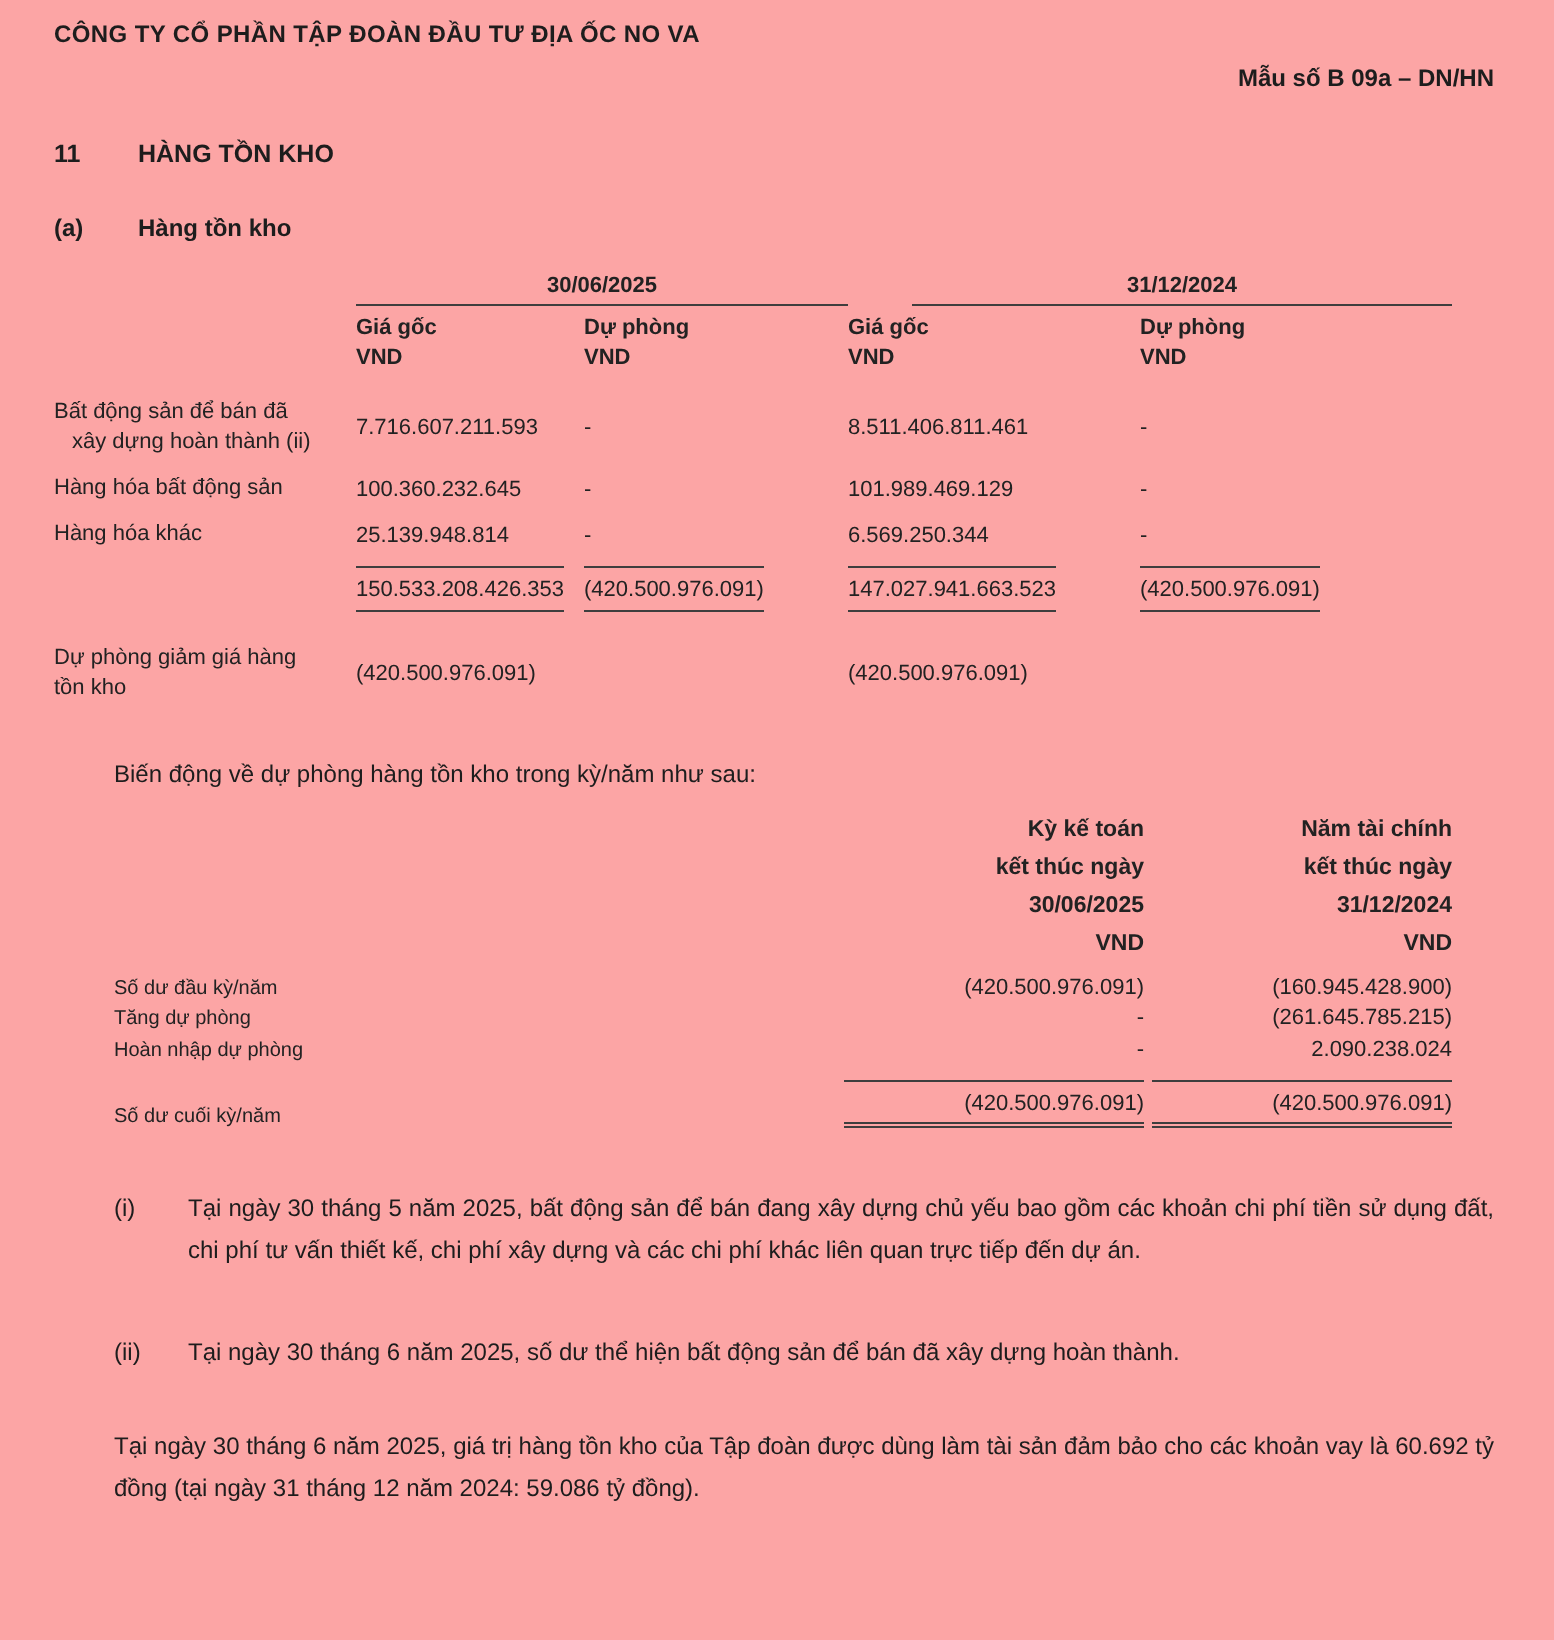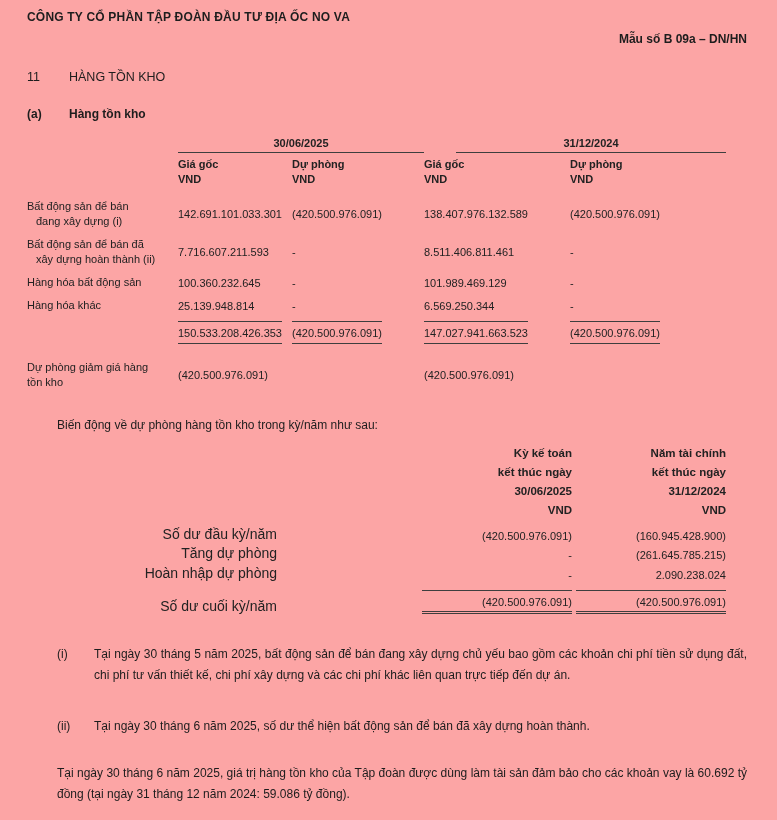--- a/index.html
+++ b/index.html
@@ -6,21 +6,21 @@
   .page{
     width:777px;height:820px;box-sizing:border-box;
     background:#fca5a5;color:#1d1d1d;
     font-family:"Liberation Sans","DejaVu Sans",sans-serif;
     position:relative;overflow:hidden;
     padding:10px 30px 0 27px;
   }
   
   .company{font-size:12px;font-weight:bold;letter-spacing:.2px;}
   .form-no{font-size:12px;font-weight:bold;text-align:right;margin-top:8px;}
-  .sec-head{display:flex;gap:20px;font-size:12.5px;font-weight:normal;margin-top:24px;}
+  .sec-head{display:flex;gap:20px;font-size:12.5px;font-weight:bold;margin-top:24px;}
   .sub-head{display:flex;gap:20px;font-size:12px;font-weight:bold;margin-top:23px;}
   .sub-head .no{width:22px;}
   .sec-head .no{width:22px;}
 
   
   table{border-collapse:collapse;table-layout:fixed;}
   .t1{margin-top:16px;width:699px;}
   .t1 td{font-size:11px;padding:0;vertical-align:middle;color:#222;}
   .t1 .num{text-align:left;white-space:nowrap;}
   .t1 .lbl{line-height:15px;padding-right:6px;}
@@ -34,21 +34,21 @@
   .vnd td{font-weight:bold;padding-top:3px;padding-bottom:10px;}
   .r td{padding-top:4px;padding-bottom:4px;}
   .rule{display:inline-block;border-top:1.2px solid #3e3e3e;border-bottom:1.2px solid #3e3e3e;padding:5px 0 4px;}
   .subtotal td{padding-top:4px;}
   .provision td{padding-top:16px;}
   .grand td{padding-top:12px;padding-bottom:2px;}
 
   
   .intro{font-size:12px;margin:28px 0 0 30px;}
   .t2{margin:12px 0 0 30px;width:669px;}
-  .t2 td{font-size:14px;padding:0;vertical-align:bottom;color:#222;text-align:right;}
+  .t2 td{font-size:10px;padding:0;vertical-align:bottom;color:#222;}
   .t2 .num{text-align:right;white-space:nowrap;font-size:11px;}
   .t2 .hdr{font-weight:bold;text-align:right;line-height:19px;padding-bottom:2px;font-size:11.5px;}
   .t2 .row td{padding-top:3.5px;}
   .t2 .total td{padding-top:9px;}
   .rule2{display:inline-block;min-width:150px;text-align:right;
     border-top:1.2px solid #3e3e3e;border-bottom:3px double #3e3e3e;
     padding:5px 0 3px;}
 
   
   .note{display:flex;margin:30px 0 0 30px;width:690px;}
@@ -103,30 +103,20 @@
     </tr>
 
     <tr class="vnd">
       <td></td>
       <td class="num">VND</td>
       <td class="num">VND</td>
       <td class="num">VND</td>
       <td class="num">VND</td>
     </tr>
 
-    <tr class="r">
-      <td class="lbl">
-        <div>Bất động sản để bán</div>
-        <div class="ind">đang xây dựng (i)</div>
-      </td>
-      <td class="num">142.691.101.033.301</td>
-      <td class="num">(420.500.976.091)</td>
-      <td class="num">138.407.976.132.589</td>
-      <td class="num">(420.500.976.091)</td>
-    </tr>
 
     <tr class="r">
       <td class="lbl">
         <div>Bất động sản để bán đã</div>
         <div class="ind">xây dựng hoàn thành (ii)</div>
       </td>
       <td class="num">7.716.607.211.593</td>
       <td class="num">-</td>
       <td class="num">8.511.406.811.461</td>
       <td class="num">-</td>

